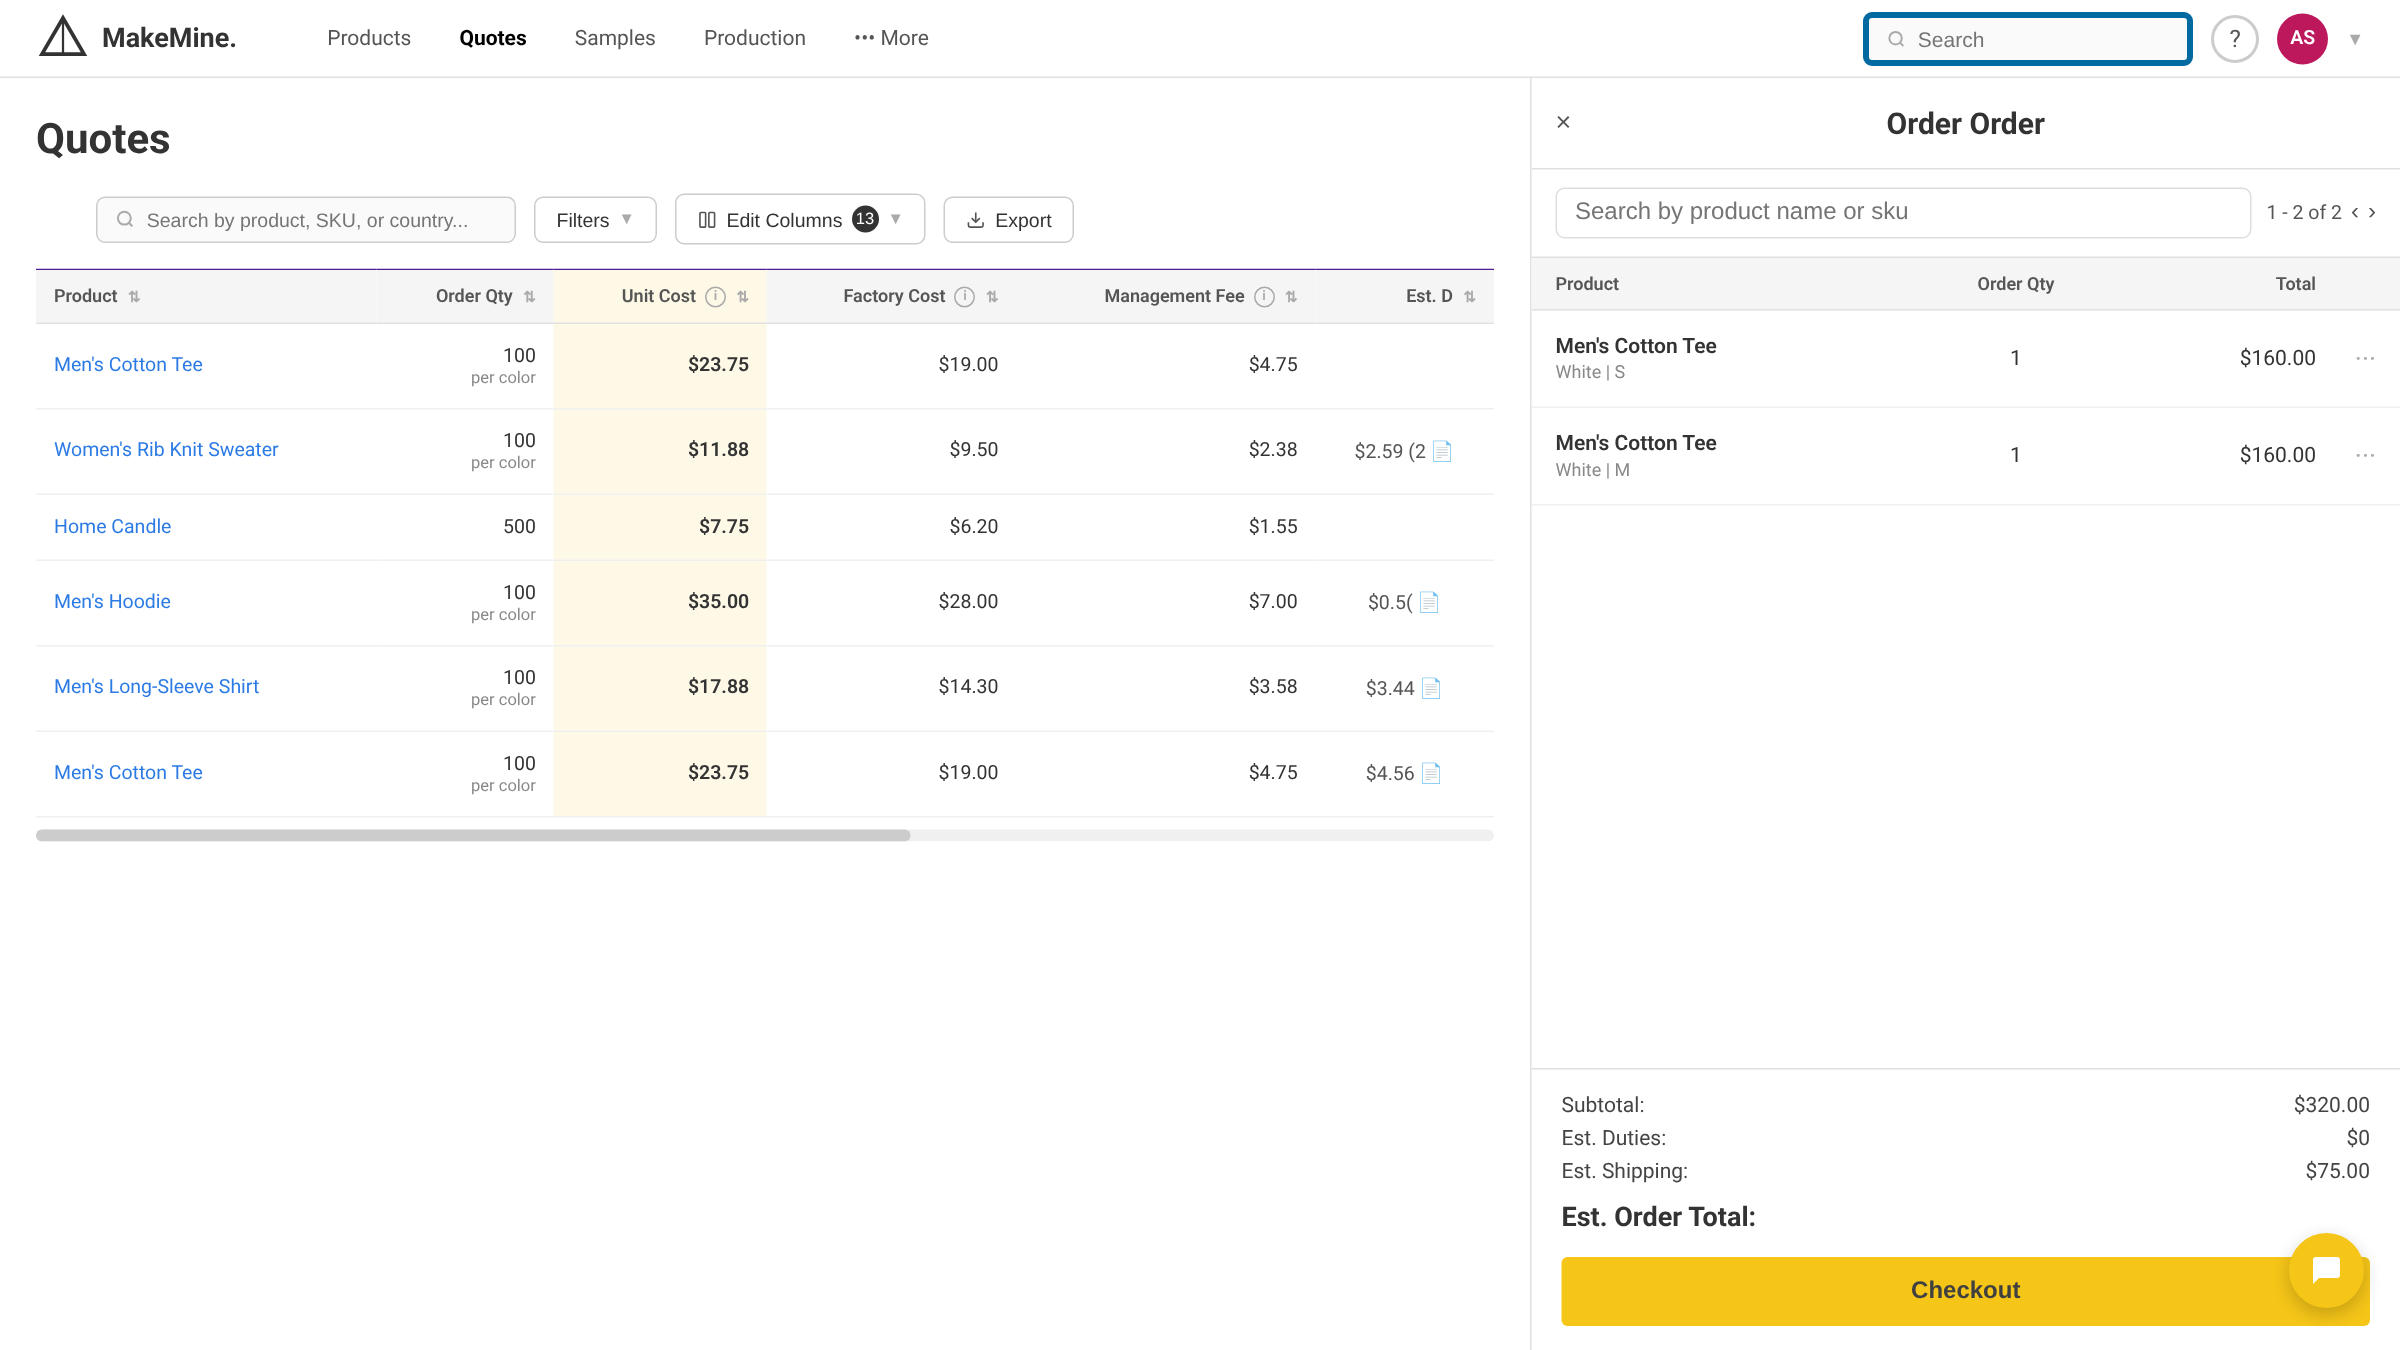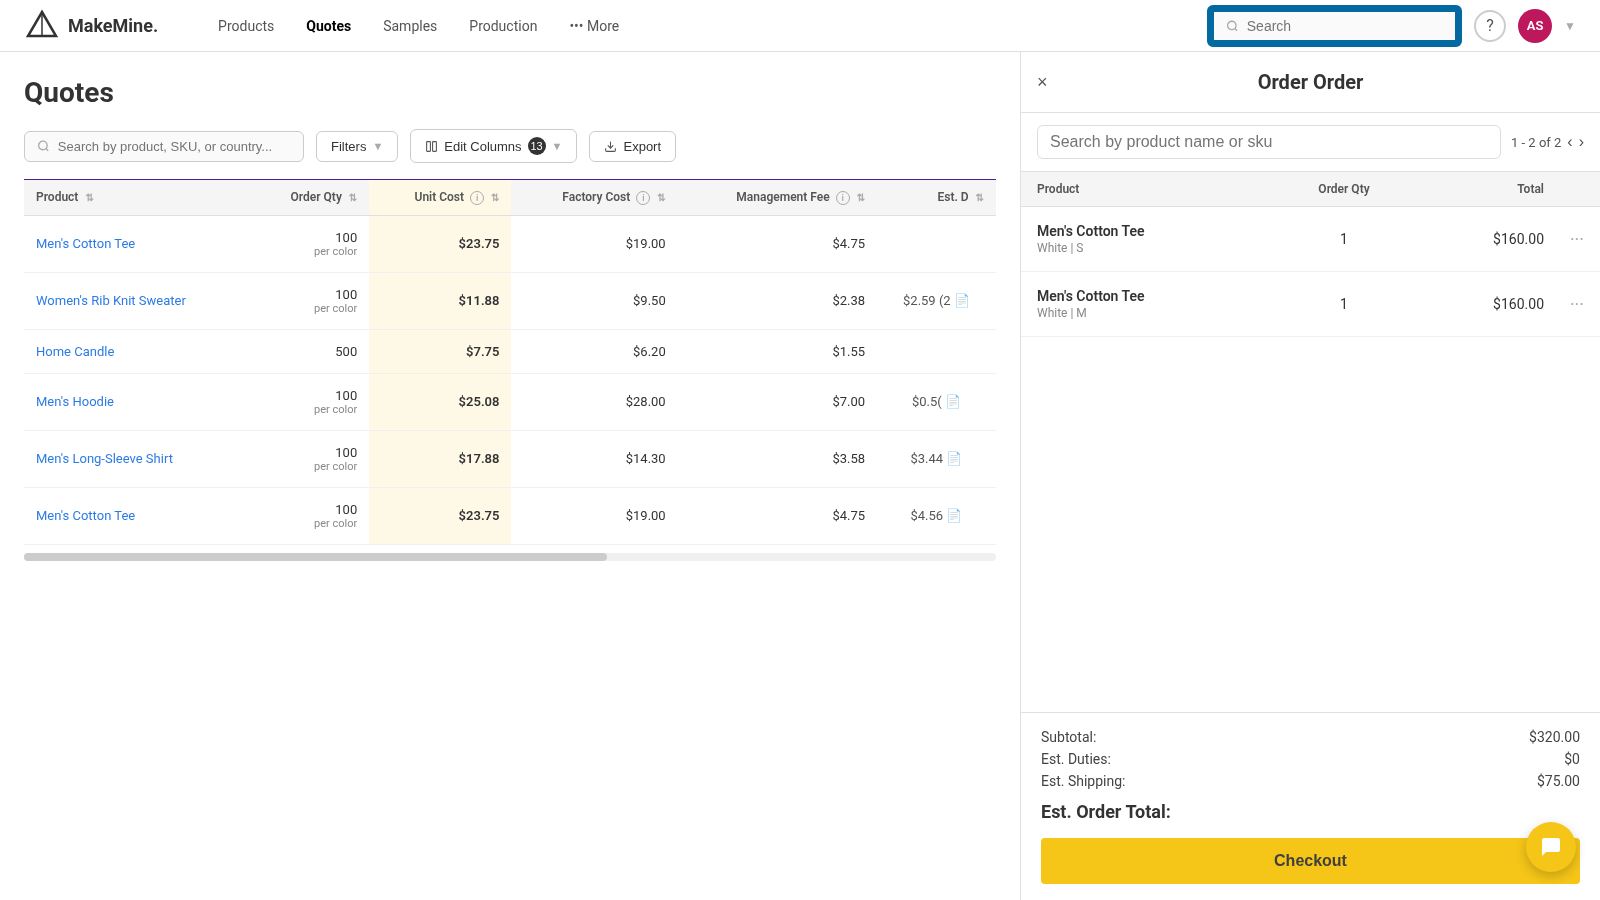--- a/index.html
+++ b/index.html
@@ -10,33 +10,33 @@
       display: flex; align-items: center; height: 52px;
       border-bottom: 1px solid #e0e0e0; padding: 0 24px; gap: 32px;
       position: relative; z-index: 10; background: #fff;
     }
     .logo { display: flex; align-items: center; gap: 8px; font-weight: 700; font-size: 18px; text-decoration: none; color: #333; margin-right: 16px; }
     .logo svg { width: 36px; height: 36px; }
     .nav-links { display: flex; gap: 8px; align-items: center; }
     .nav-link { padding: 6px 12px; border-radius: 4px; color: #555; text-decoration: none; font-size: 14px; cursor: pointer; }
     .nav-link.active { font-weight: 700; color: #000; }
     .nav-spacer { flex: 1; }
-    .search-bar-nav { display: flex; align-items: center; border: 7px solid #0369a1; border-radius: 6px; padding: 6px 12px; width: 255px; gap: 8px; background: #fafafa; }
+    .search-bar-nav { display: flex; align-items: center; border: 4px solid #0369a1; border-radius: 6px; padding: 6px 12px; width: 220px; gap: 8px; background: #fafafa; }
     .search-bar-nav input { border: none; background: transparent; outline: none; font-size: 14px; width: 100%; color: #666; }
     .help-icon { width: 32px; height: 32px; border-radius: 50%; border: 2px solid #ccc; display: flex; align-items: center; justify-content: center; color: #555; font-size: 16px; cursor: pointer; }
     .avatar { width: 34px; height: 34px; border-radius: 50%; background: #be185d; color: #fff; display: flex; align-items: center; justify-content: center; font-weight: 600; font-size: 13px; cursor: pointer; }
     .nav-right { display: flex; align-items: center; gap: 12px; }
 
     
     .main-container { display: flex; height: calc(900px - 52px); overflow: hidden; }
 
     
     .left-panel { flex: 1; overflow: auto; padding: 24px 24px 0 24px; }
     .page-title { font-size: 28px; font-weight: 700; margin-bottom: 20px; }
-    .toolbar { display: flex; gap: 12px; margin-bottom: 16px; align-items: center; }
+    .toolbar { display: flex; gap: 12px; margin-bottom: 16px; align-items: center; margin-left: 40px; }
     .search-bar { display: flex; align-items: center; border: 1px solid #ccc; border-radius: 6px; padding: 7px 12px; width: 280px; gap: 8px; background: #fafafa; }
     .search-bar input { border: none; background: transparent; outline: none; font-size: 13px; width: 100%; color: #666; }
     .btn { display: flex; align-items: center; gap: 6px; padding: 7px 14px; border: 1px solid #ccc; border-radius: 6px; background: #fff; font-size: 13px; cursor: pointer; color: #333; }
     .btn .badge { background: #333; color: #fff; border-radius: 50%; width: 18px; height: 18px; font-size: 11px; display: flex; align-items: center; justify-content: center; }
 
     
     .table-wrapper { overflow-x: auto; }
     table { width: 100%; border-collapse: collapse; min-width: 700px; }
     thead tr { background: #f5f5f5; border-top: 1px solid #4c1d95; border-bottom: 1px solid #e0e0e0; }
     thead th { padding: 10px 12px; text-align: left; font-size: 12px; font-weight: 600; color: #555; white-space: nowrap; }
@@ -214,21 +214,21 @@
       </td>
     </tr>
             <tr>
       <td>
         <a class="product-link">Men's Hoodie</a>
       </td>
       <td class="qty-cell">
         100
         <span class="sub-text">per color</span>
       </td>
-      <td class="unit-cost-cell">$25.08</td>
+      <td class="unit-cost-cell">$35.00</td>
       <td class="factory-cost-cell">$28.00</td>
       <td class="mgmt-fee-cell">$7.00</td>
       <td class="est-d-cell">
         $0.5(
         <span class="doc-icon">📄</span>
       </td>
     </tr>
             <tr>
       <td>
         <a class="product-link">Men's Long-Sleeve Shirt</a>

